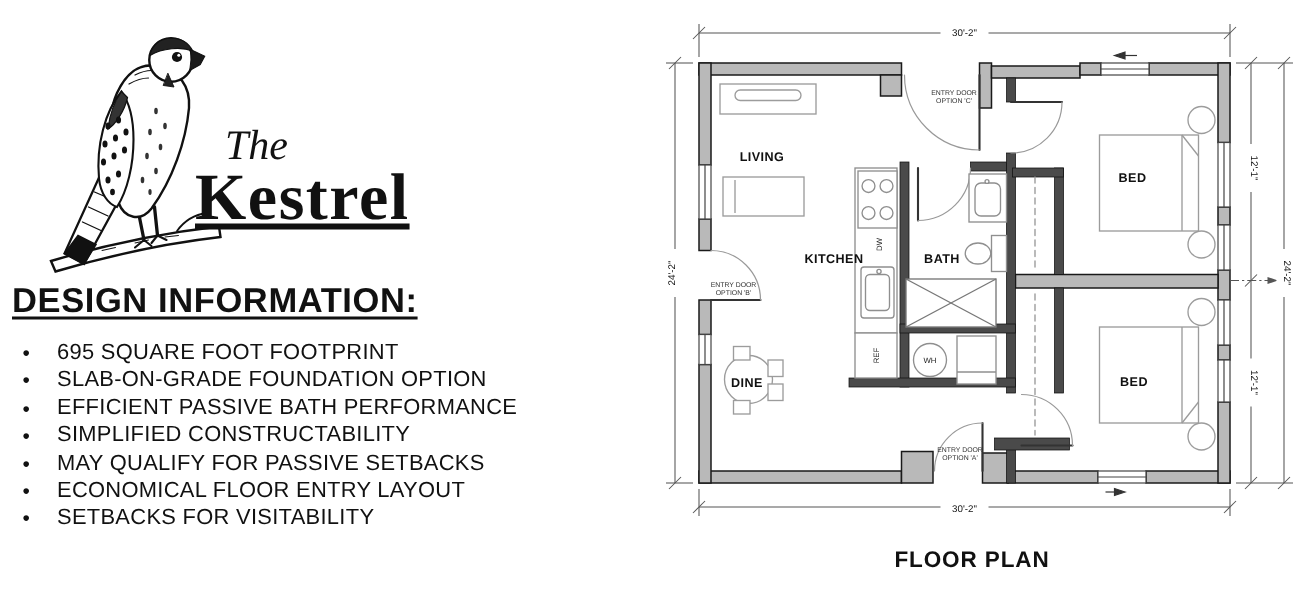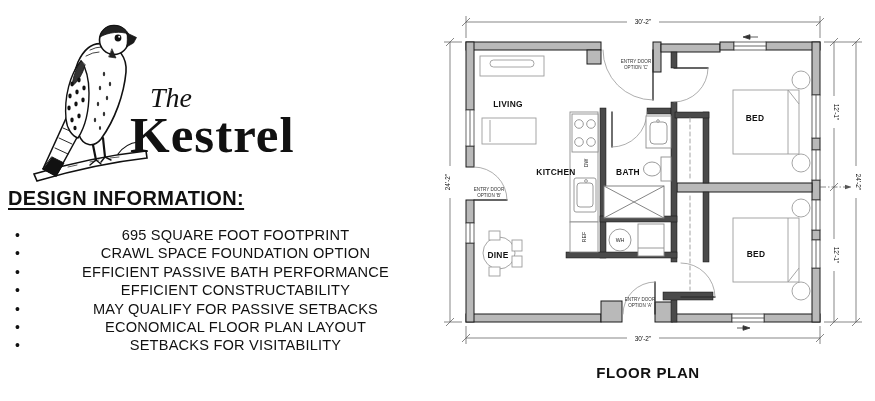--- a/index.html
+++ b/index.html
@@ -11,31 +11,31 @@
   .left-panel { position:absolute; left:0; top:0; width:440px; height:318px;margin-top:20px; }
   .bird-svg { position:absolute; left:6px; top:2px; }
   .logo-the {
     position:absolute; left:150px; top:62px;
     font-family:"Liberation Serif", serif; font-style:italic;
     font-size:28px; color:#111;
   }
   .logo-name {
     position:absolute; left:130px; top:86px;
     font-family:"Liberation Serif", serif; font-weight:bold;
-    font-size:51px; letter-spacing:1px; color:#111;
+    font-size:44px; letter-spacing:1px; color:#111;text-decoration:underline;
   }
   .design-heading {
     position:absolute; left:8px; top:167px;
-    font-size:20px; font-weight:bold; letter-spacing:0.4px;
+    font-size:23px; font-weight:bold; letter-spacing:0.4px;
     text-decoration:underline; text-underline-offset:3px;
     text-decoration-thickness:2px;
   }
   .design-list {
     position:absolute; left:8px; top:206px; width:425px;
-    list-style:none; font-size:14.6px; line-height:18.4px; letter-spacing:0.2px;text-align:center;
+    list-style:none; font-size:14.6px; line-height:18.4px; letter-spacing:0.2px;
   }
   .design-list li { position:relative; padding-left:30px; }
   .design-list li::before {
     content:"\2022"; position:absolute; left:7px; top:0; font-size:14px;
   }
   .right-panel { position:absolute; left:440px; top:0; width:435px; height:401px; }
   svg text { font-family:"Liberation Sans", sans-serif; }
 </style>
 </head>
 <body>
@@ -99,25 +99,25 @@
       </g>
     </svg>
 
     <div class="logo-the">The</div>
     <div class="logo-name">Kestrel</div>
 
     <h1 class="design-heading">DESIGN INFORMATION:</h1>
 
     <ul class="design-list">
       <li>695 SQUARE FOOT FOOTPRINT</li>
-      <li>CRAWL SPACE FOUNDATION OPTION</li>
+      <li>SLAB-ON-GRADE FOUNDATION OPTION</li>
       <li>EFFICIENT PASSIVE BATH PERFORMANCE</li>
-      <li>EFFICIENT CONSTRUCTABILITY</li>
+      <li>SIMPLIFIED CONSTRUCTABILITY</li>
       <li>MAY QUALIFY FOR PASSIVE SETBACKS</li>
-      <li>ECONOMICAL FLOOR PLAN LAYOUT</li>
+      <li>ECONOMICAL FLOOR ENTRY LAYOUT</li>
       <li>SETBACKS FOR VISITABILITY</li>
     </ul>
   </div>
 
   <div class="right-panel">
     <svg width="435" height="401" viewBox="440 0 435 401">
 
       <g fill="#b9b9b9" stroke="#1a1a1a" stroke-width="1">
 
         <rect x="466" y="42" width="135" height="8"></rect>

